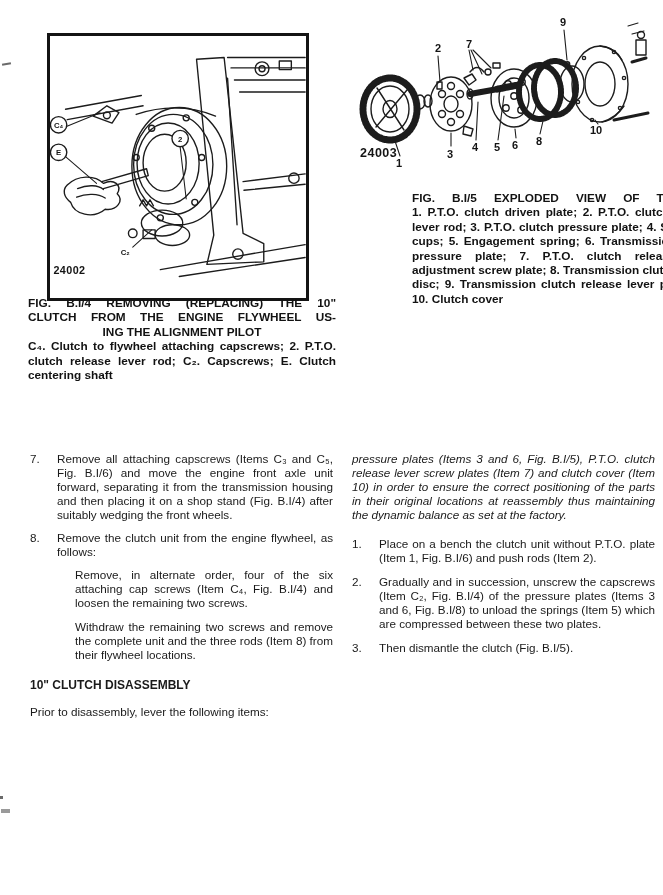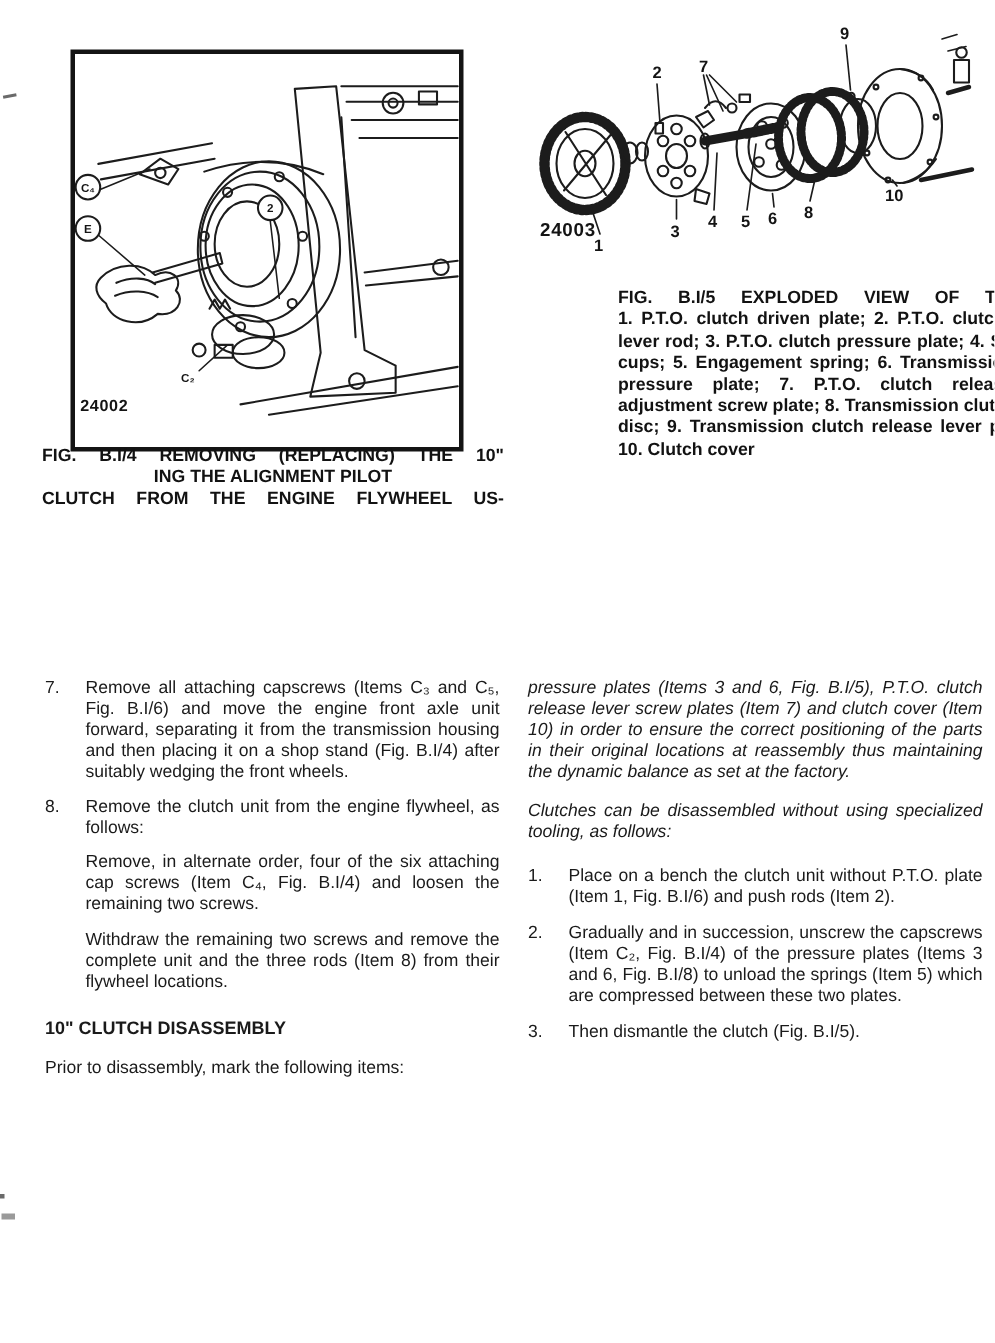--- a/index.html
+++ b/index.html
@@ -35,21 +35,21 @@
   .center { text-align:center; }
   .cap-legend { margin-top:0; text-align:justify; }
 
   
   .col { position:absolute; width:303px; font-size:11.7px; line-height:14px; color:#1a1a1a; }
   .left-col { left:30px; top:452px; }
   .right-col { left:352px; top:452px; }
   .li { display:flex; margin-bottom:9px; }
   .li .num { flex:0 0 27px; }
   .li .txt { flex:1; text-align:justify; }
-  .sub { margin-left:27px; margin-bottom:10px; text-align:justify; }
+  .sub { margin-left:45px; margin-bottom:10px; text-align:justify; }
   .para { margin-bottom:12px; text-align:justify;font-style:italic; }
   .heading { font-size:12px; font-weight:bold; margin-top:16px; margin-bottom:13px; }
   .plain { text-align:left; }
   .right-col .li { margin-bottom:10px; }
   .right-col .items-gap { height:3px; }
 </style>
 </head>
 <body>
 
 <div id="page">
@@ -117,22 +117,23 @@
       <text class="svg-callout" x="10" y="85.5" text-anchor="middle">C₄</text>
       <text class="svg-callout" x="10" y="117.5" text-anchor="middle">E</text>
       <text class="svg-callout" x="151" y="101.5" text-anchor="middle">2</text>
       <text class="svg-callout" x="82" y="233">C₂</text>
       <text class="svg-photonum" x="4" y="255">24002</text>
     </svg>
   </div>
 
   <div class="cap cap4">
     <div class="cap-line just">FIG. B.I/4 REMOVING (REPLACING) THE 10"</div>
+    <div class="cap-line just">CLUTCH FROM THE ENGINE FLYWHEEL US-</div>
     <div class="cap-line center">ING THE ALIGNMENT PILOT</div>
-    <div class="cap-line just">CLUTCH FROM THE ENGINE FLYWHEEL US-</div>
+    <div class="cap-legend">C₄. Clutch to flywheel attaching capscrews; 2. P.T.O. clutch release lever rod; C₂. Capscrews; E. Clutch centering shaft</div>
   </div>
 
   <div class="fig5-area">
     <svg viewBox="0 0 308 170">
       <g stroke="#1c1c1c" fill="none" stroke-width="1.4" stroke-linecap="round" stroke-linejoin="round">
 
         <ellipse cx="38" cy="97" rx="27" ry="31" stroke-width="7" stroke-dasharray="1.8 1.8"></ellipse>
         <ellipse cx="38" cy="97" rx="19" ry="23"></ellipse>
         <ellipse cx="38" cy="97" rx="7" ry="8.5"></ellipse>
         <path d="M25,76 L52,118 M55,78 L24,115"></path>
@@ -219,26 +220,25 @@
       <div class="num">7.</div>
       <div class="txt">Remove all attaching capscrews (Items C₃ and C₅, Fig. B.I/6) and move the engine front axle unit forward, separating it from the transmission housing and then placing it on a shop stand (Fig. B.I/4) after suitably wedging the front wheels.</div>
     </div>
     <div class="li">
       <div class="num">8.</div>
       <div class="txt">Remove the clutch unit from the engine flywheel, as follows:</div>
     </div>
     <div class="sub">Remove, in alternate order, four of the six attaching cap screws (Item C₄, Fig. B.I/4) and loosen the remaining two screws.</div>
     <div class="sub">Withdraw the remaining two screws and remove the complete unit and the three rods (Item 8) from their flywheel locations.</div>
     <div class="heading">10" CLUTCH DISASSEMBLY</div>
-    <div class="plain">Prior to disassembly, mark the following items:</div>
+    <div class="plain">Prior to disassembly, lever the following items:</div>
   </div>
 
   <div class="col right-col">
     <div class="para">pressure plates (Items 3 and 6, Fig. B.I/5), P.T.O. clutch release lever screw plates (Item 7) and clutch cover (Item 10) in order to ensure the correct positioning of the parts in their original locations at reassembly thus maintaining the dynamic balance as set at the factory.</div>
-    <div class="para">Clutches can be disassembled without using specialized tooling, as follows:</div>
     <div class="items-gap"></div>
     <div class="li">
       <div class="num">1.</div>
       <div class="txt">Place on a bench the clutch unit without P.T.O. plate (Item 1, Fig. B.I/6) and push rods (Item 2).</div>
     </div>
     <div class="li">
       <div class="num">2.</div>
       <div class="txt">Gradually and in succession, unscrew the capscrews (Item C₂, Fig. B.I/4) of the pressure plates (Items 3 and 6, Fig. B.I/8) to unload the springs (Item 5) which are compressed between these two plates.</div>
     </div>
     <div class="li">

